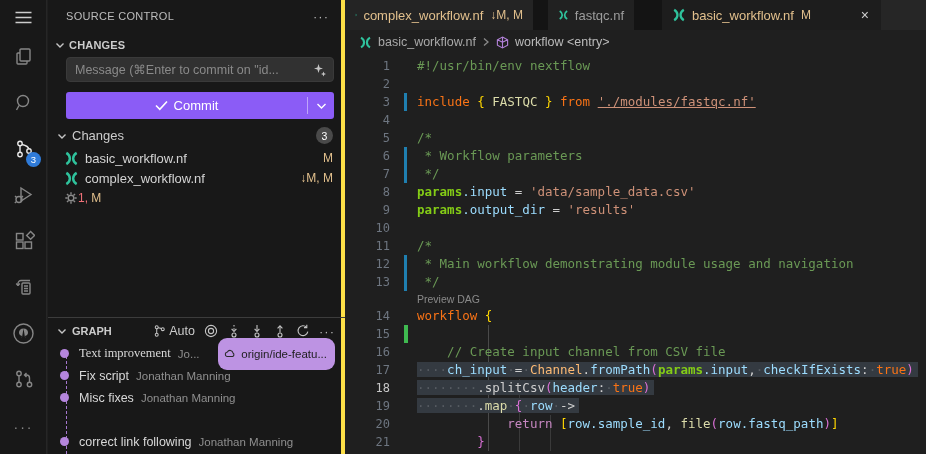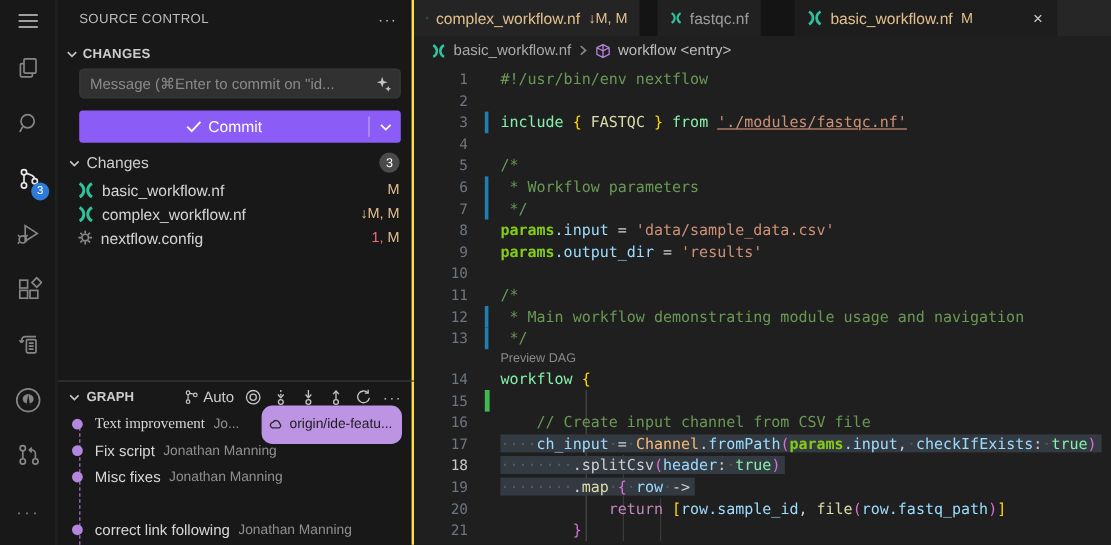--- a/index.html
+++ b/index.html
@@ -12,21 +12,21 @@
   .act-item { position:relative; width:47px; height:46px; display:flex; align-items:center; justify-content:center; }
   .act-item svg { stroke:#868686; fill:none; stroke-width:1.4; }
   .act-item.active svg { stroke:#e7e7e7; }
   .act-item.menu { height:34px; }
   .act-badge { position:absolute; right:6px; bottom:5px; min-width:15px; height:15px; border-radius:8px;
     background:#2f7bd9; color:#fff; font-size:9.5px; display:flex; align-items:center; justify-content:center; padding:0 3px; }
   .act-more { color:#868686; font-size:14px; letter-spacing:2px; }
 
   
   .sidebar { position:absolute; left:48px; top:0; width:297px; height:454px; background:#181818;
-    border-right:2px solid #fde047; color:#cccccc; }
+    border-right:4px solid #fde047; color:#cccccc; }
   .sc-header { height:32px; display:flex; align-items:center; padding:0 12px 0 18px; }
   .sc-title { font-size:11px; color:#bdbdbd; letter-spacing:.3px; flex:1; }
   .more-dots { color:#b6b6b6; font-size:13px; letter-spacing:1px; cursor:pointer; }
   .section-row { display:flex; align-items:center; height:21px; padding:0 12px 0 6px; }
   .section-row .chev { margin:0 3px 0 0; }
   .section-label { font-size:11px; font-weight:bold; color:#cccccc; letter-spacing:.2px; }
   .chev svg { stroke:#c5c5c5; fill:none; stroke-width:1.4; display:block; }
 
   .commit-input { position:absolute; left:18px; top:57px; width:268px; height:25px; background:#313131;
     border:1px solid #3a3a3a; border-radius:4px; display:flex; align-items:center; padding:0 6px 0 8px; }
@@ -99,21 +99,21 @@
   .m-mod { background:#1f7fb0; }
   .m-add { background:#3fb950; width:4px; }
   .lens { height:16px; line-height:16px; padding-left:72px; font-size:10.5px; color:#8a8a8a;
     font-family:"Liberation Sans",sans-serif; }
   .sel { background:#343a41; padding-right:4px; }
   .guide { position:absolute; width:1px; background:#3a3a3a; }
   .g1 { left:143px; top:271px; height:126px; background:#4a4a4a; }
   .g2 { left:174px; top:325px; height:72px; }
   .g3 { left:205px; top:361px; height:36px; }
 
-  .tc{color:#6a9955;} .tk{color:#86efac;} .tkb{color:#84cc16;font-weight:bold;}
+  .tc{color:#6a9955;} .tk{color:#f97316;} .tkb{color:#84cc16;font-weight:bold;}
   .tv{color:#9cdcfe;} .tt{color:#fdba74;} .tf{color:#dcdcaa;} .ts{color:#ce9178;}
   .tsl{color:#ce9178;text-decoration:underline;} .tp{color:#cfcfcf;}
   .tb1{color:#ffd700;} .tb2{color:#da70d6;} .tr{color:#c586c0;} .tw{color:#565b61;}
 </style>
 </head>
 <body>
 
 <div class="activitybar">
   <div class="act-item menu">
     <svg width="17" height="13" viewBox="0 0 17 13" style="stroke:#cccccc">
@@ -247,21 +247,20 @@
         <path d="M13.5 2 C 8.5 5, 8.5 11, 13.5 14"></path>
       </svg>
     <span class="fname">complex_workflow.nf</span>
     <span class="stat">↓M, M</span>
   </div>
   <div class="file-row" style="top:188px;">
     <svg width="14" height="14" viewBox="0 0 16 16" style="stroke:#8a8a8a; fill:none; stroke-width:1.6;">
       <circle cx="8" cy="8" r="3.2"></circle>
         <path d="M8 1.5 V4 M8 12 V14.5 M1.5 8 H4 M12 8 H14.5 M3.4 3.4 L5.2 5.2 M10.8 10.8 L12.6 12.6 M12.6 3.4 L10.8 5.2 M5.2 10.8 L3.4 12.6"></path>
       </svg>
-    <span class="fname">nextflow.config</span>
     <span class="stat-red">1,</span>
       <span class="stat"> M</span>
   </div>
 
   <div class="graph-divider"></div>
   <div class="graph-head">
     <span class="chev">
       <svg width="12" height="12" viewBox="0 0 12 12">
           <path d="M2.5 4.5 L6 8 L9.5 4.5"></path>
         </svg>

